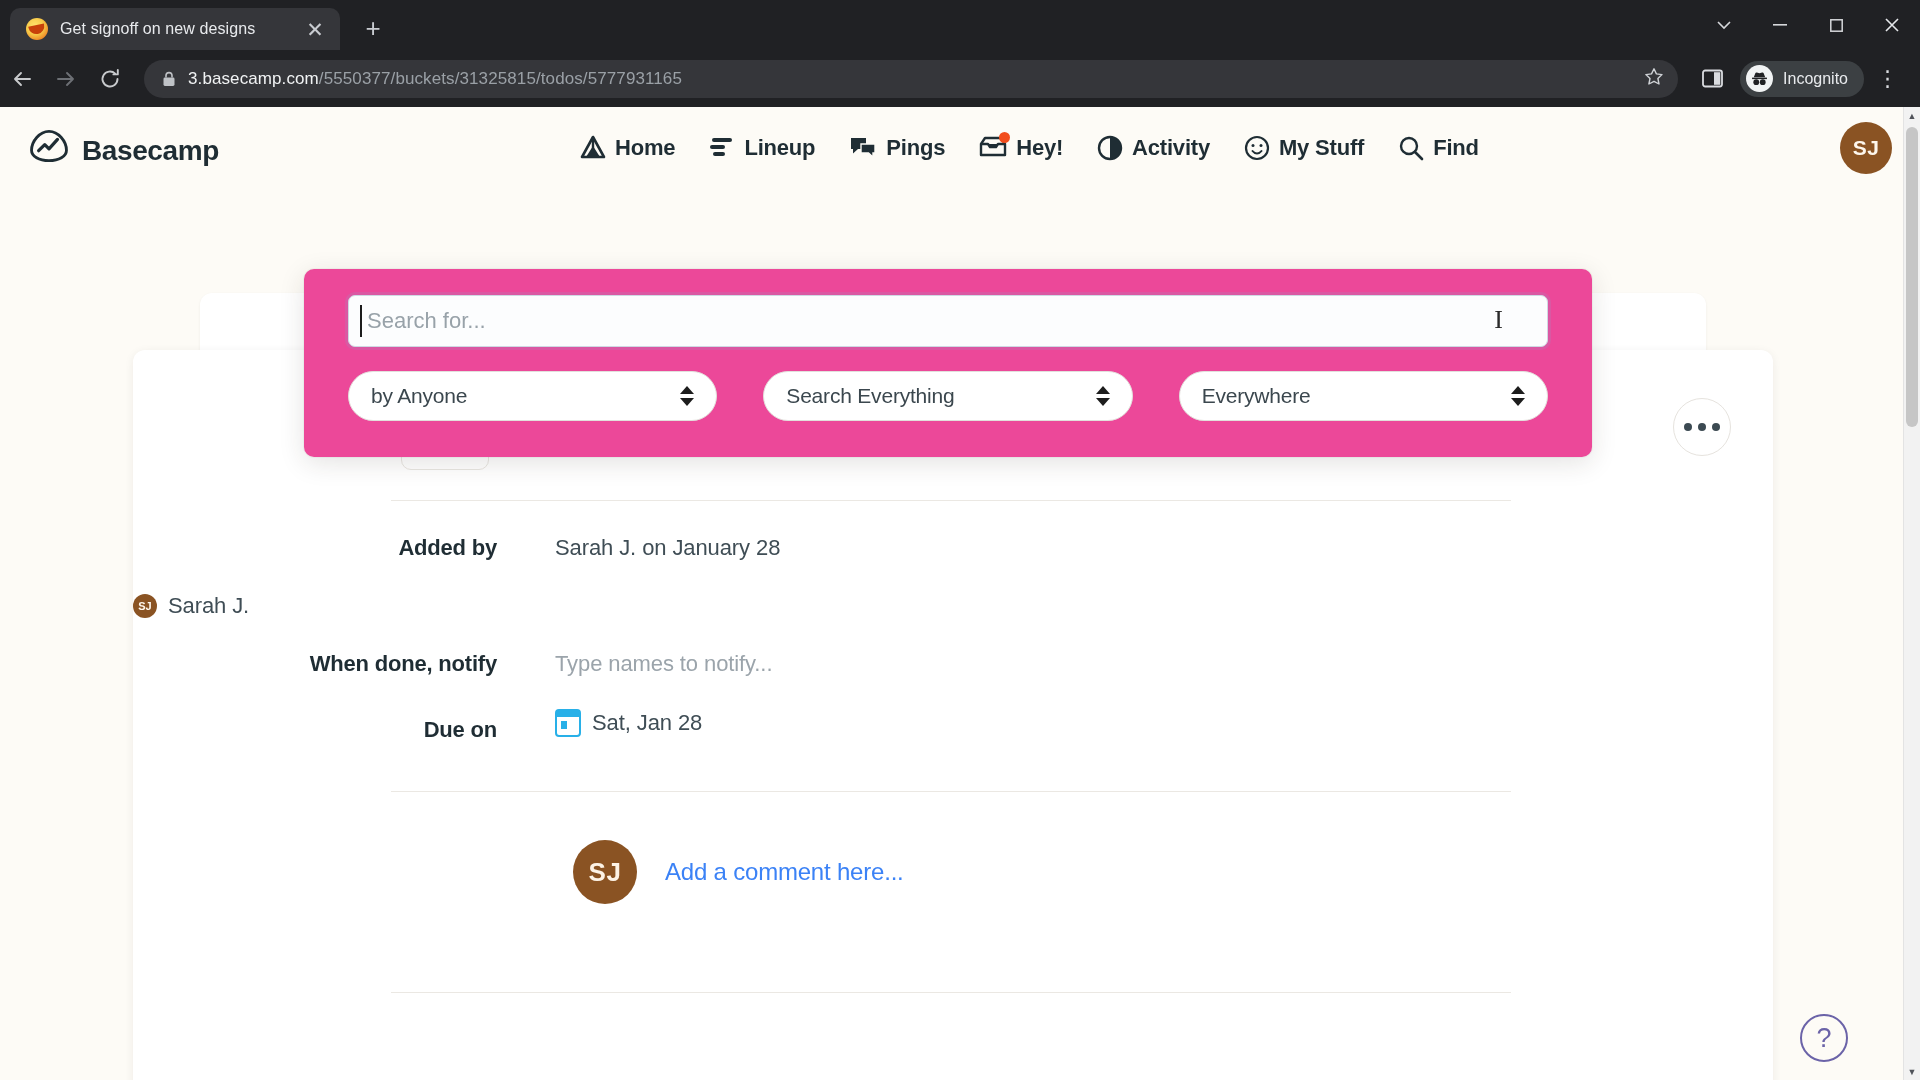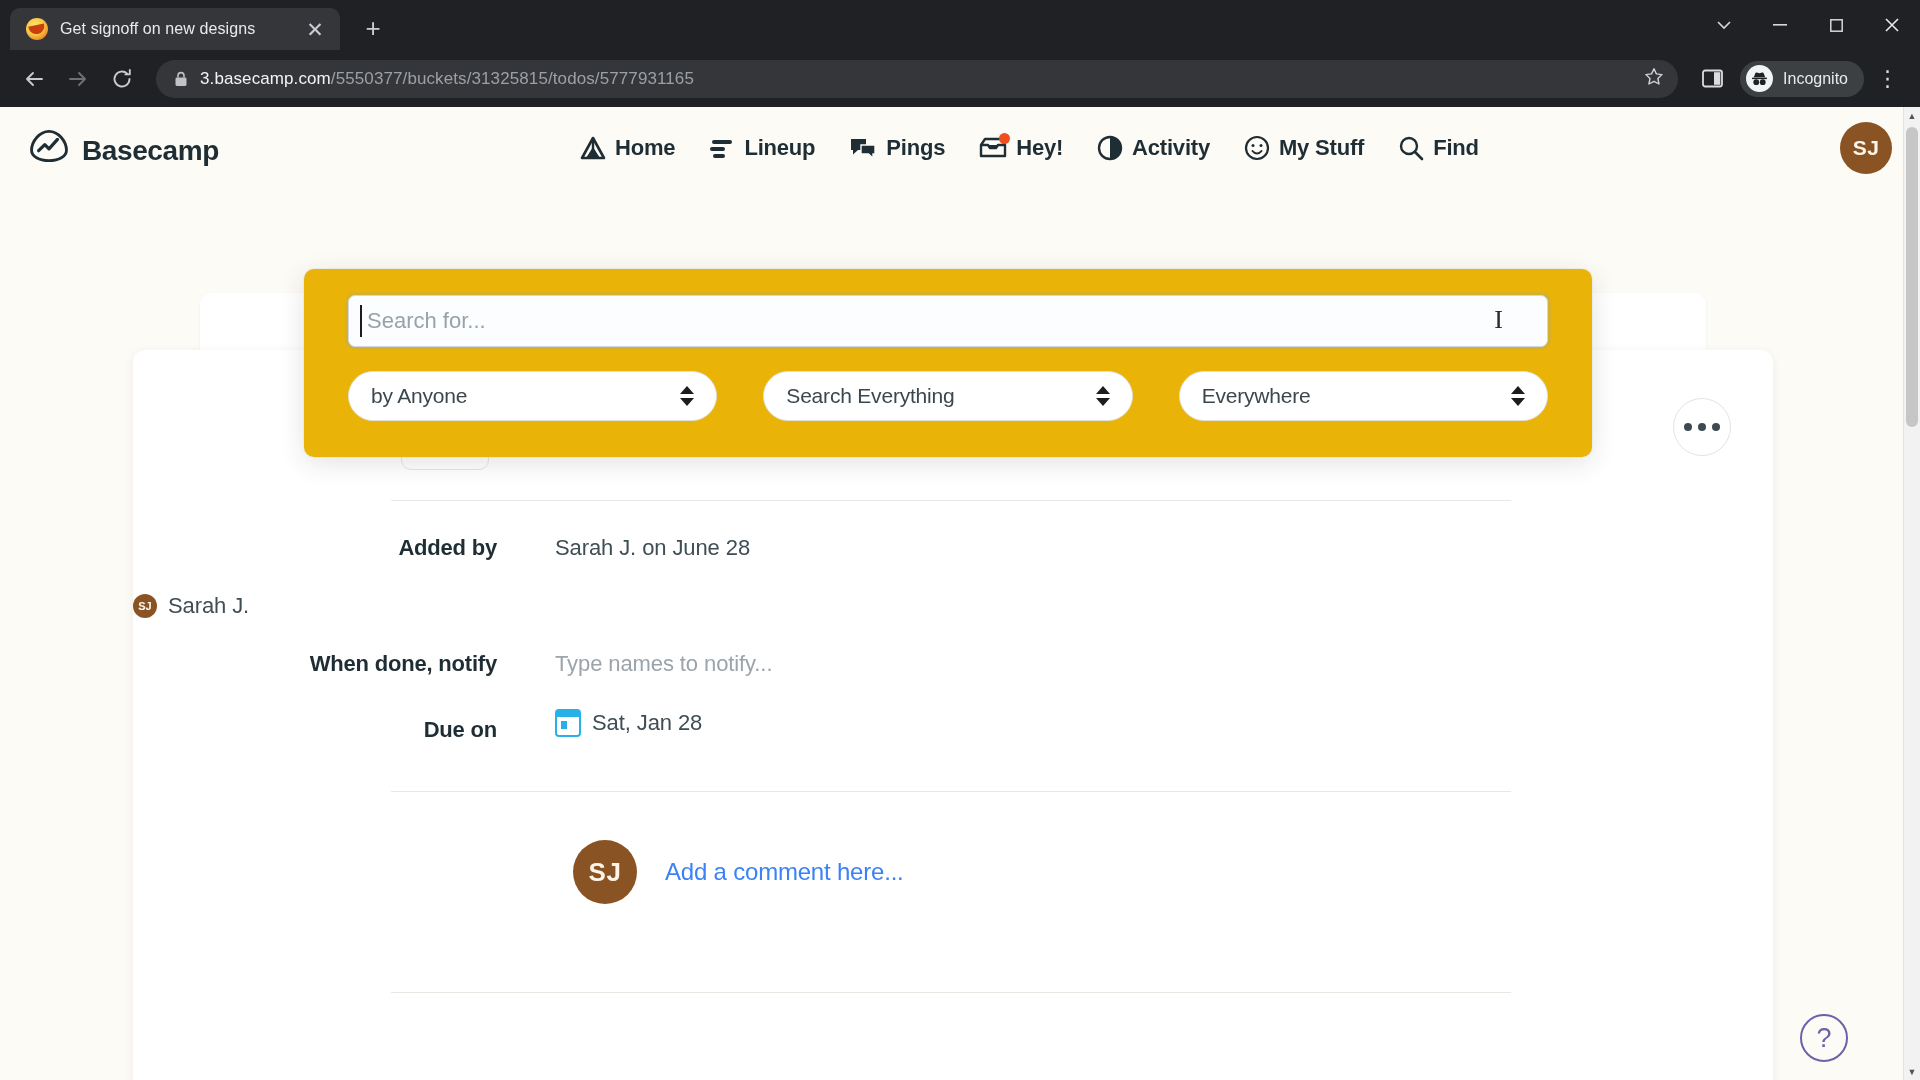--- a/index.html
+++ b/index.html
@@ -91,21 +91,21 @@
     display: flex; align-items: center; justify-content: center;
     color: #d6d8db;
     font-size: 16px;
   }
   .win-btn svg { display: block; }
 
   .toolbar {
     height: 57px;
     display: flex;
     align-items: center;
-    padding: 0 12px 0 14px;
+    padding: 0 12px 0 2px;
     gap: 4px;
   }
   .nav-btn {
     width: 40px; height: 40px;
     display: flex; align-items: center; justify-content: center;
     border-radius: 50%;
     color: #c8cacd;
   }
   .nav-btn.disabled { color: #6d7075; }
   .omnibox {
@@ -178,21 +178,21 @@
     letter-spacing: -.4px;
   }
   .bc-nav {
     flex: 1 1 auto;
     display: flex;
     align-items: center;
     justify-content: center;
     gap: 34px;
   }
   .bc-nav-item {
-    display: flex; align-items: center; gap: 9px;
+    display: flex; align-items: flex-start; gap: 9px;
     color: #1f2d34;
     font-size: 22px;
     font-weight: 700;
     position: relative;
     letter-spacing: -.2px;
   }
   .bc-nav-item .ic { display: flex; align-items: center; position: relative; }
   .dot-badge {
     position: absolute;
     right: -3px; top: -3px;
@@ -361,21 +361,21 @@
     height: 1px;
     background: #ebe8e3;
     margin: 88px 262px 0 258px;
   }
 
   
   .search-panel {
     position: absolute;
     left: 304px; top: 162px;
     width: 1288px;
-    background: #eab308;
+    background: #ec4899;
     border-radius: 10px;
     box-shadow: 0 6px 26px rgba(50,40,30,.13), 0 0 0 1px rgba(0,0,0,.03);
     padding: 26px 44px 36px 44px;
     z-index: 20;
   }
   .search-input-wrap {
     position: relative;
     height: 52px;
   }
   .search-input {
@@ -684,21 +684,21 @@
       <div class="todo-title">Get signoff on new designs</div>
     </div>
 
     <div class="divider"></div>
 
     <div class="fields">
 
       <div class="field-row">
         <div class="field-label">Added by</div>
         <div class="field-value">
-          <span>Sarah J. on June 28</span>
+          <span>Sarah J. on January 28</span>
         </div>
       </div>
 
       <div class="field-row">
         <div class="field-value">
           <span class="mini-avatar">SJ</span>
           <span>Sarah J.</span>
         </div>
       </div>
 

